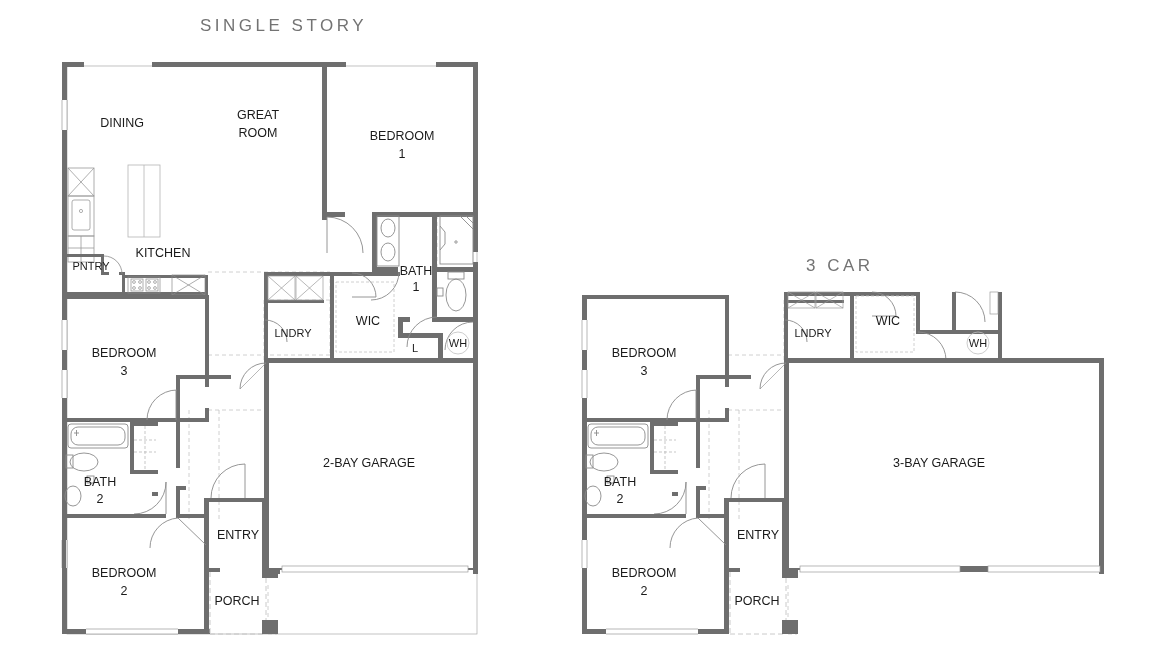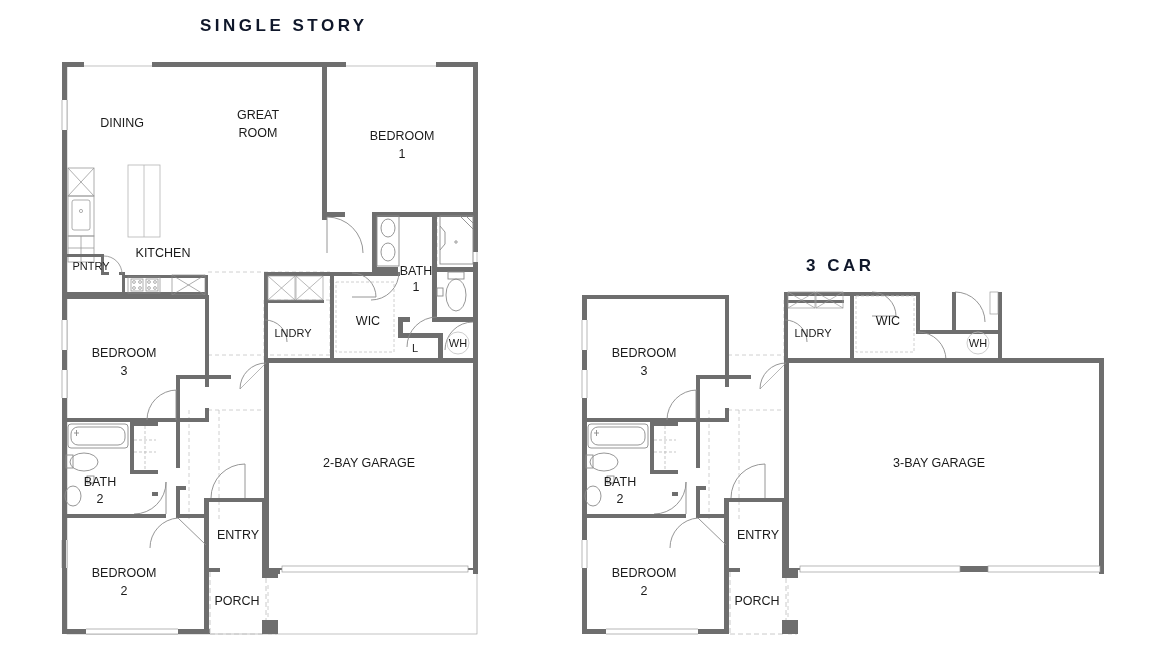--- a/index.html
+++ b/index.html
@@ -1,18 +1,18 @@
 <!DOCTYPE html>
 <html><head>
 <meta charset="utf-8">
 <style>
   html,body{margin:0;padding:0;background:#ffffff;}
   body{width:1150px;height:650px;font-family:"Liberation Sans",sans-serif;overflow:hidden;position:relative;}
   .stage{position:absolute;left:0;top:0;width:1150px;height:650px;}
-  .title{position:absolute;font-weight:700;letter-spacing:3.5px;font-size:17px;color:#0f172a;white-space:nowrap;}
+  .title{position:absolute;font-weight:400;letter-spacing:3.5px;font-size:17px;color:#737373;white-space:nowrap;}
   svg{position:absolute;left:0;top:0;}
   .rmlabel{font-family:"Liberation Sans",sans-serif;font-size:12.5px;fill:#1a1a1a;text-anchor:middle;}
   .rmlabel.sm{font-size:11px;}
 </style>
 </head>
 <body>
 
 <div class="stage">
 
   <div class="title" style="left:200px;top:16px;">SINGLE STORY</div>

